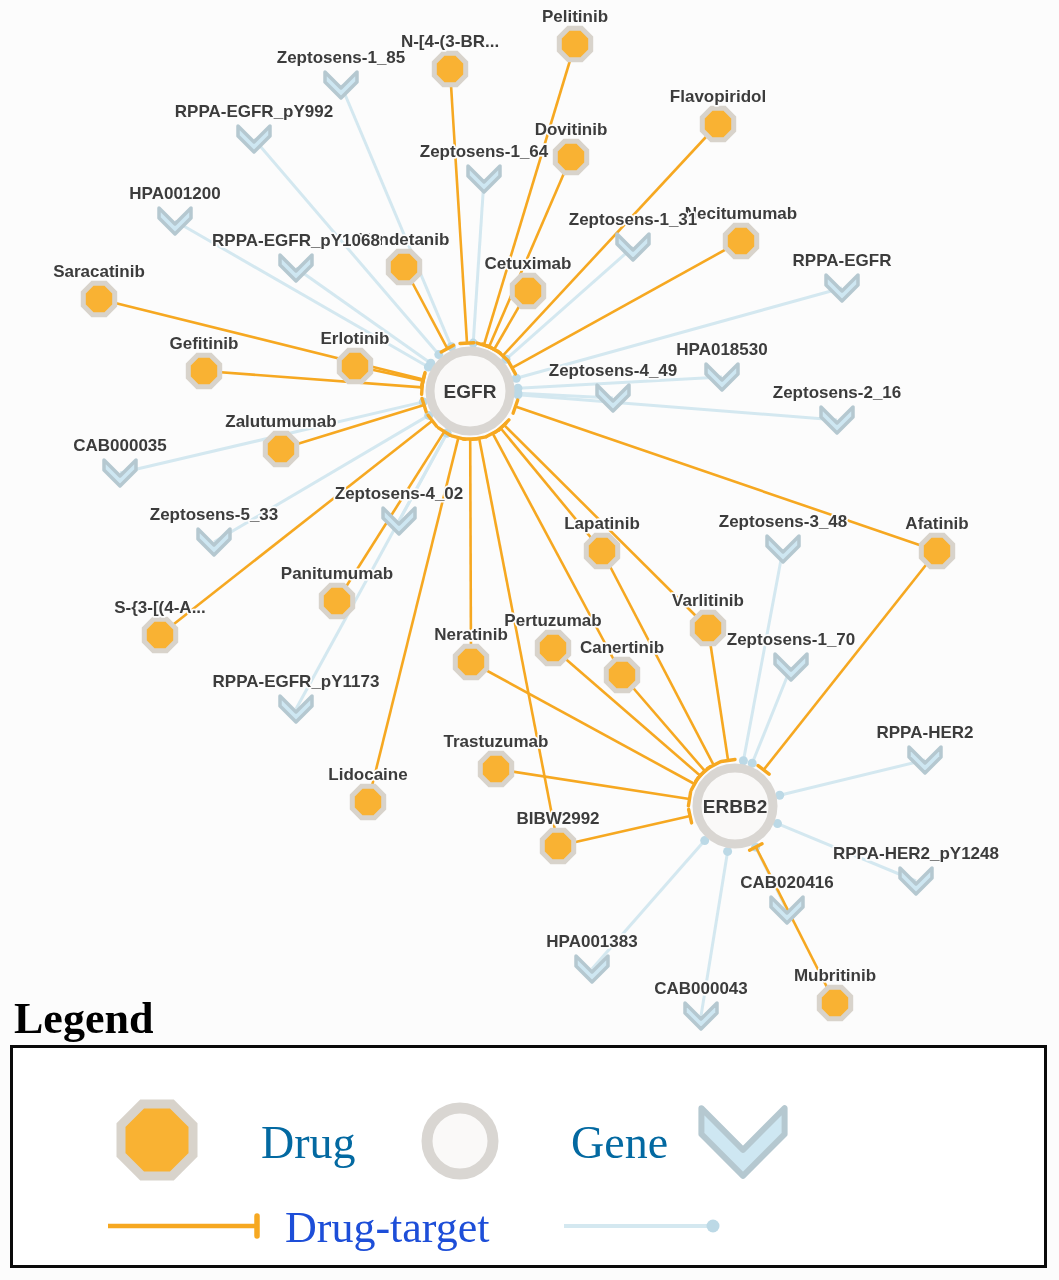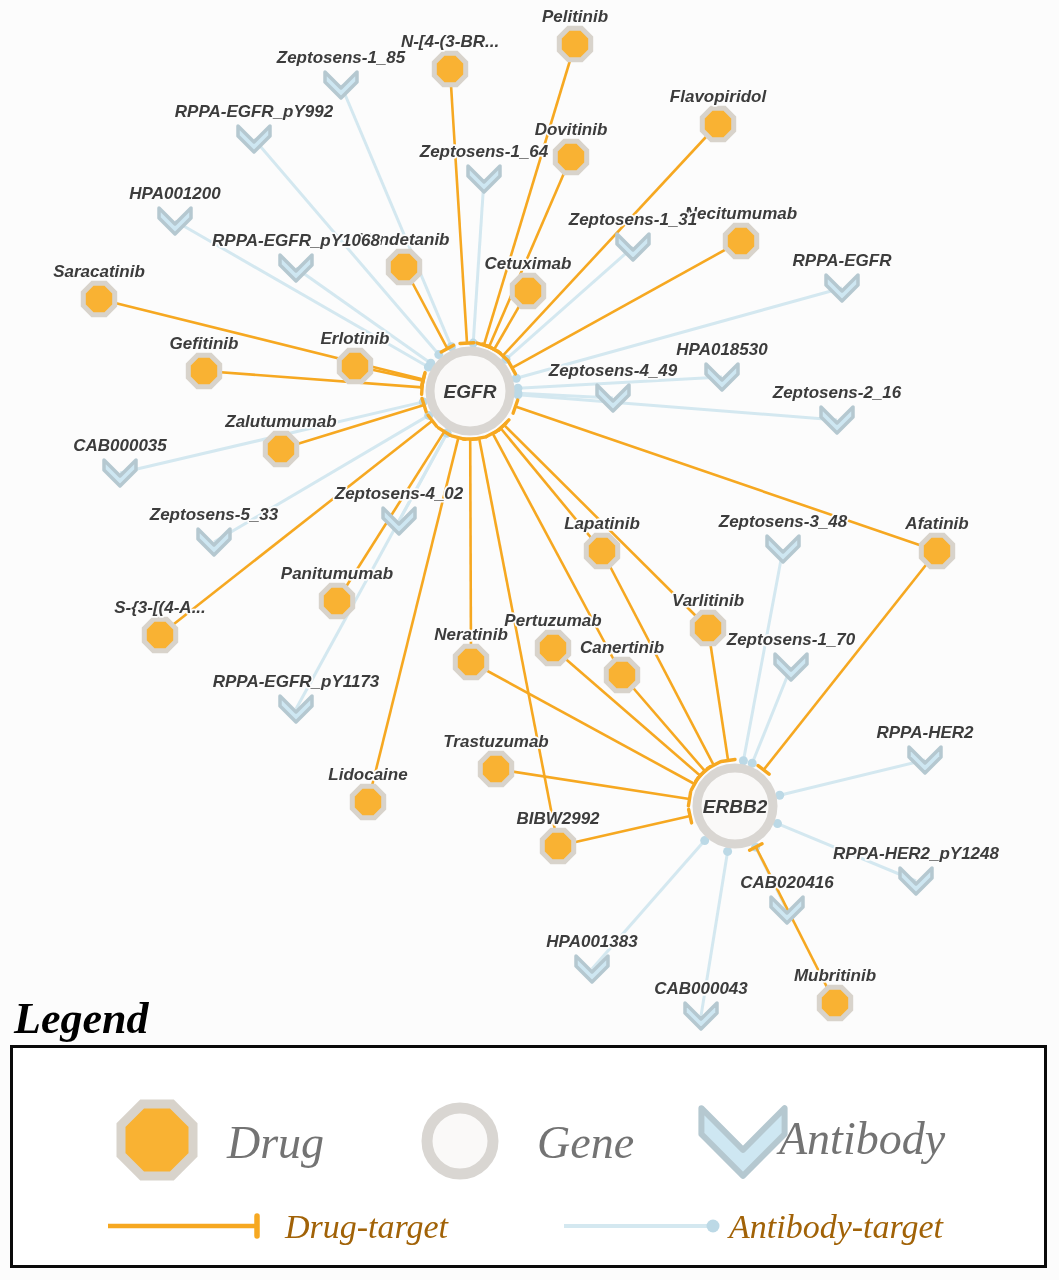--- a/index.html
+++ b/index.html
@@ -1,38 +1,38 @@
 <!DOCTYPE html>
 <html style="--drug_fill: #F9B233; --drug_ring: #D8D3CB; --drug_edge: #F6A821; --antibody_fill: #CEE7F2; --antibody_ring: #B5C8D0; --antibody_edge: #D4E8F0; --antibody_dot: #BCD9E6; --gene_fill: #FAF9F8; --gene_ring: #D9D6D2; --label: #3C3C3C; --background: #FCFCFC;"><head>
 <meta charset="utf-8">
 <style>
   html,body{margin:0;padding:0;background:#ffffff;font-family:"Liberation Sans",sans-serif;}
-  #canvas{position:relative;width:1059px;height:1280px;background:#fcfcfc;overflow:hidden;font-style:italic;}
+  #canvas{position:relative;width:1059px;height:1280px;background:#fcfcfc;overflow:hidden;}
   #network-svg{position:absolute;left:0;top:0;}
 
   
   .e-drug{stroke:var(--drug_edge);stroke-width:2.6;fill:none;}
   .e-drug-tee{stroke:var(--drug_edge);stroke-width:3.4;stroke-linecap:round;}
   .e-ab{stroke:var(--antibody_edge);stroke-width:3;fill:none;}
   .e-ab-dot{fill:var(--antibody_dot);}
   .n-drug{fill:var(--drug_fill);stroke:var(--drug_ring);stroke-width:5;}
   .n-ab{fill:var(--antibody_fill);stroke:var(--antibody_ring);stroke-width:3.5;stroke-linejoin:round;}
   .n-gene{fill:var(--gene_fill);stroke:var(--gene_ring);stroke-width:9;}
   .lab{font-family:"Liberation Sans",sans-serif;font-weight:bold;font-size:17px;
        fill:var(--label);paint-order:stroke;stroke:#fcfcfc;stroke-width:3.5px;stroke-linejoin:round;}
   .gene-lab{font-family:"Liberation Sans",sans-serif;font-weight:bold;font-size:19px;fill:#3a3a3a;}
 
   
   .legend-title{position:absolute;left:14px;top:993px;font-family:"Liberation Serif",serif;
                 font-weight:bold;font-size:44px;color:#000;}
   .legend-box{position:absolute;left:10px;top:1045px;width:1037px;height:223px;
               border:3px solid #0a0a0a;background:#ffffff;box-sizing:border-box;}
   .legend-item,.legend-edge-item{position:absolute;}
-  .legend-node-label{font-family:"Liberation Serif",serif;font-size:46px;color:#737373;white-space:nowrap;}
-  .legend-edge-label{font-family:"Liberation Serif",serif;font-size:34px;color:#a16207;white-space:nowrap;}
+  .legend-node-label{font-family:"Liberation Serif",serif;font-size:46px;color:#0369a1;white-space:nowrap;margin-left:34px;}
+  .legend-edge-label{font-family:"Liberation Serif",serif;font-size:44px;color:#1d4ed8;white-space:nowrap;}
   .vcenter{transform:translateY(-50%);}
 </style>
 </head>
 <body>
 
 <div id="canvas">
 
   <svg id="network-svg" width="1059" height="1045" viewBox="0 0 1059 1045">
       <g>
         <line x1="341" y1="85" x2="451.4" y2="346.8" class="e-ab"></line>
@@ -252,32 +252,30 @@
         <circle cx="45" cy="45" r="33" style="fill:var(--gene_fill);stroke:var(--gene_ring);stroke-width:11;"></circle>
       </svg>
     </div>
     <span class="legend-node-label vcenter" style="position:absolute;left:524px;top:94px;">Gene</span>
 
     <div class="legend-item" style="left:680px;top:56px;">
       <svg width="100" height="80" viewBox="0 0 100 80">
         <path d="M 8.4 4.2 L 50 45.8 L 91.6 4.2 L 91.6 30.2 L 50 71.8 L 8.4 30.2 Z" style="fill:var(--antibody_fill);stroke:var(--antibody_ring);stroke-width:6;stroke-linejoin:round;"></path>
       </svg>
     </div>
-    <span class="legend-node-label vcenter" style="position:absolute;left:766px;top:90px;">Antibody</span>
 
     <div class="legend-edge-item" style="left:92px;top:164px;">
       <svg width="172" height="28" viewBox="0 0 172 28">
         <line x1="3" y1="14" x2="152" y2="14" style="stroke:var(--drug_edge);stroke-width:4.5;"></line>
         <line x1="152" y1="4" x2="152" y2="24" style="stroke:var(--drug_edge);stroke-width:5.5;stroke-linecap:round;"></line>
       </svg>
     </div>
     <span class="legend-edge-label vcenter" style="position:absolute;left:272px;top:179px;">Drug-target</span>
 
     <div class="legend-edge-item" style="left:548px;top:164px;">
       <svg width="172" height="28" viewBox="0 0 172 28">
         <line x1="3" y1="14" x2="146" y2="14" style="stroke:var(--antibody_edge);stroke-width:4;"></line>
         <circle cx="152" cy="14" r="6.5" style="fill:var(--antibody_dot);"></circle>
       </svg>
     </div>
-    <span class="legend-edge-label vcenter" style="position:absolute;left:716px;top:179px;">Antibody-target</span>
 
   </div>
 </div>
 
 </body></html>

